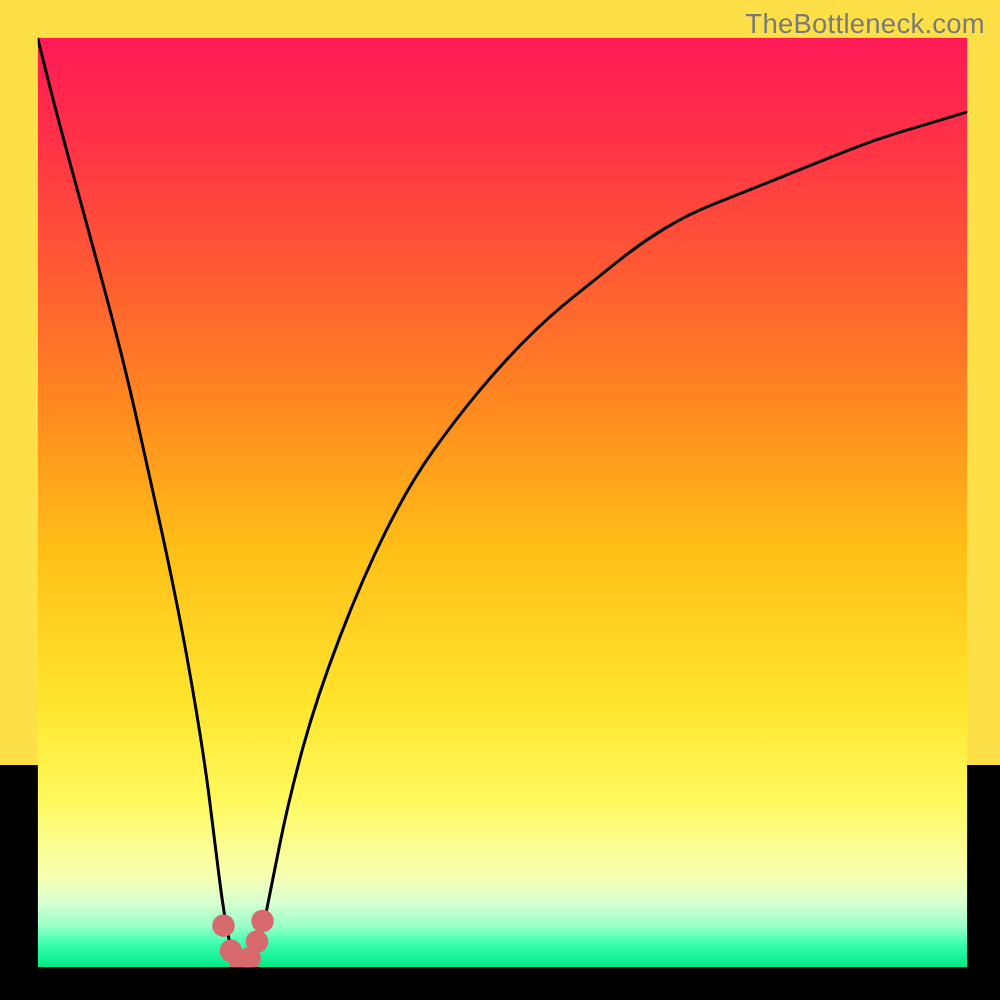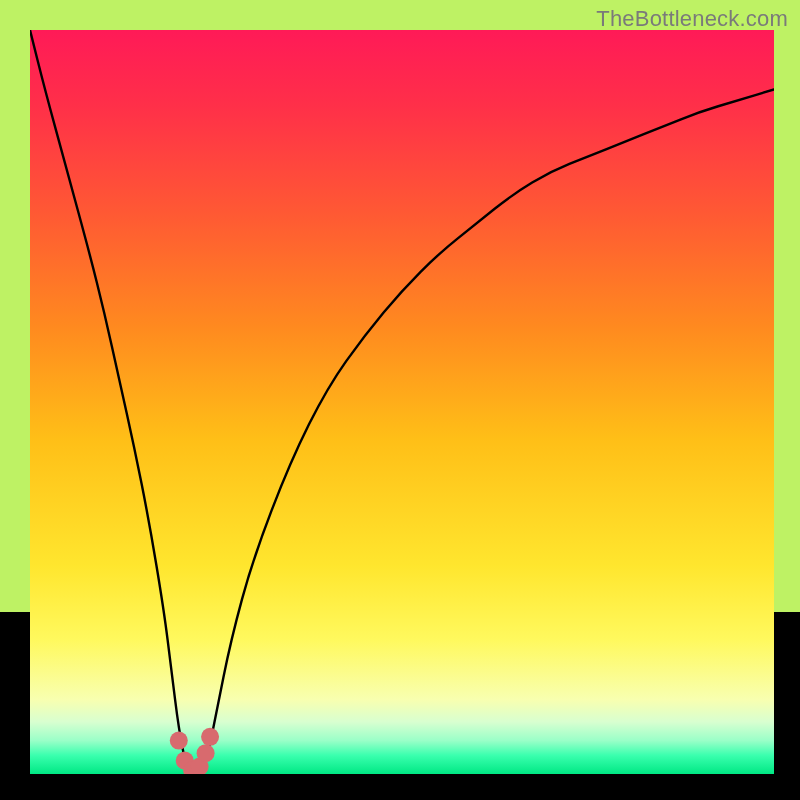--- a/index.html
+++ b/index.html
@@ -10,21 +10,21 @@
     background: #000;
     overflow: hidden;
     font-family: Arial, Helvetica, sans-serif;
   }
   .frame {
     position: absolute;
     left: 0;
     top: 0;
     width: 800px;
     height: 612px;
-    background: #bef264;
+    background: #fde047;
   }
   .plot-area {
     position: absolute;
     left: 30px;
     top: 30px;
     width: 744px;
     height: 744px;
     overflow: hidden;
   }
   .gradient {

